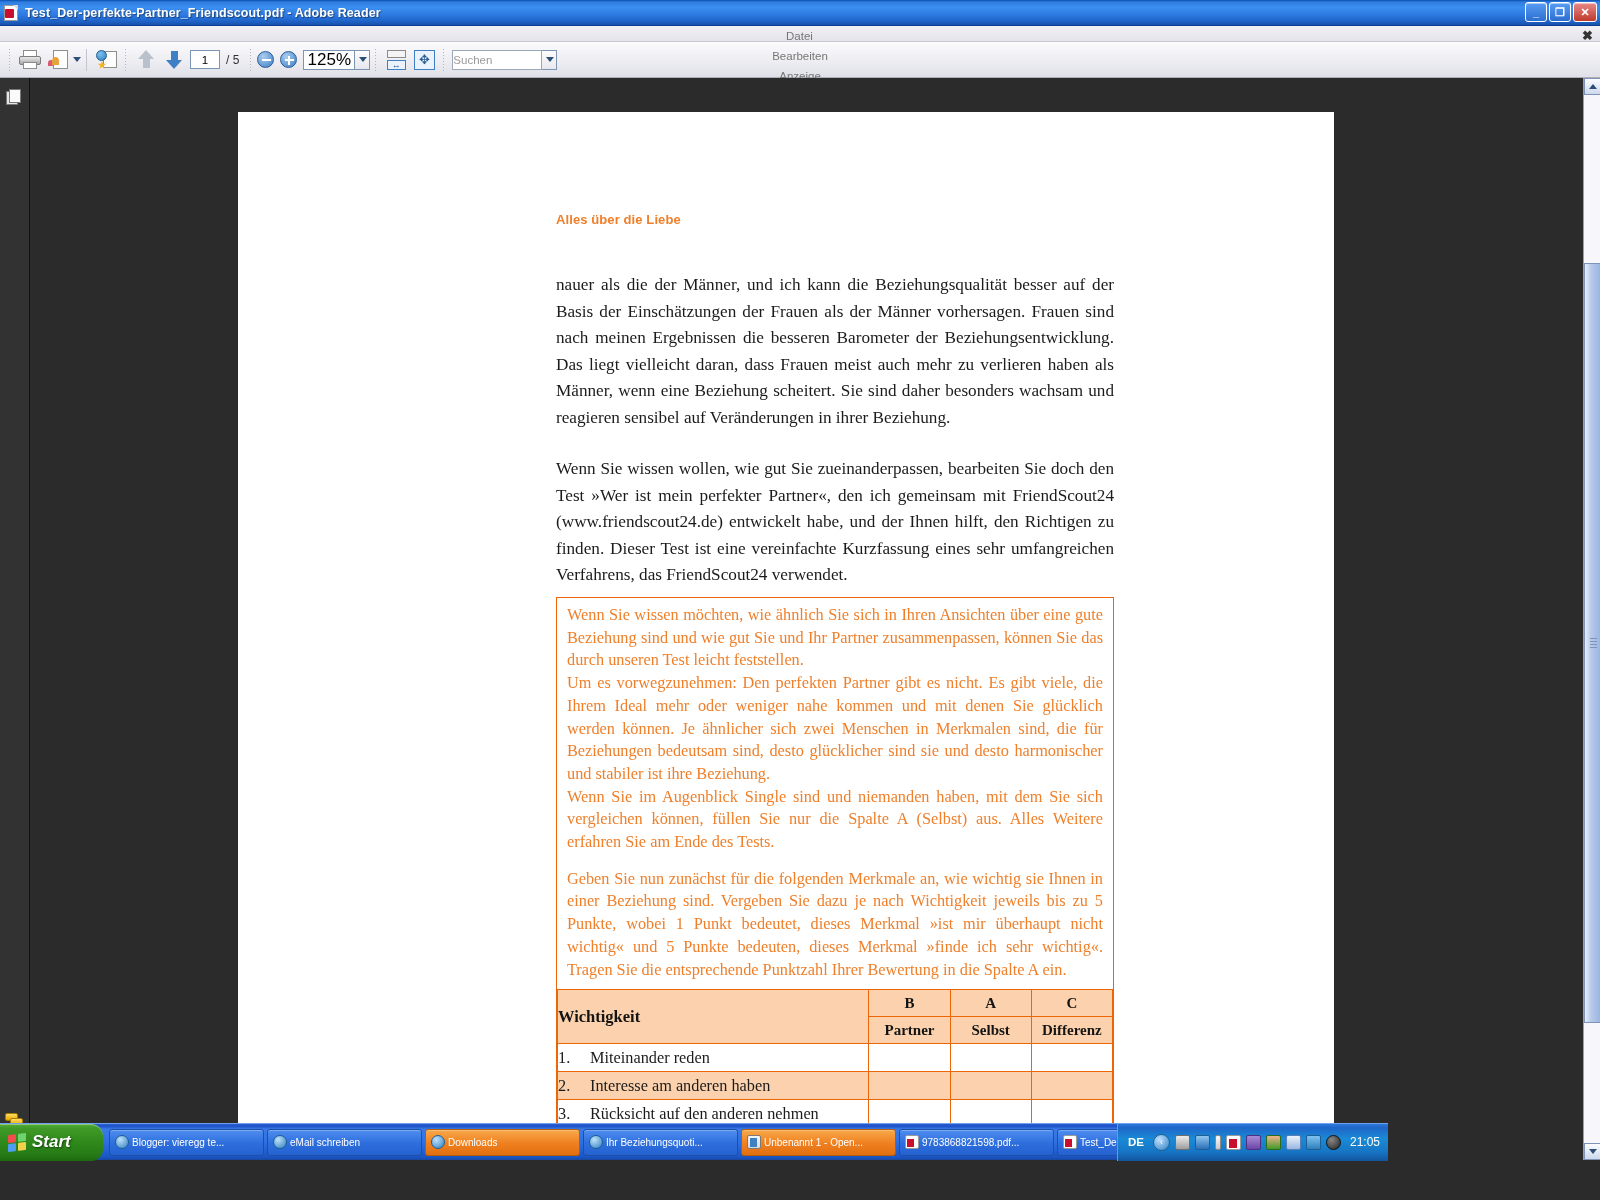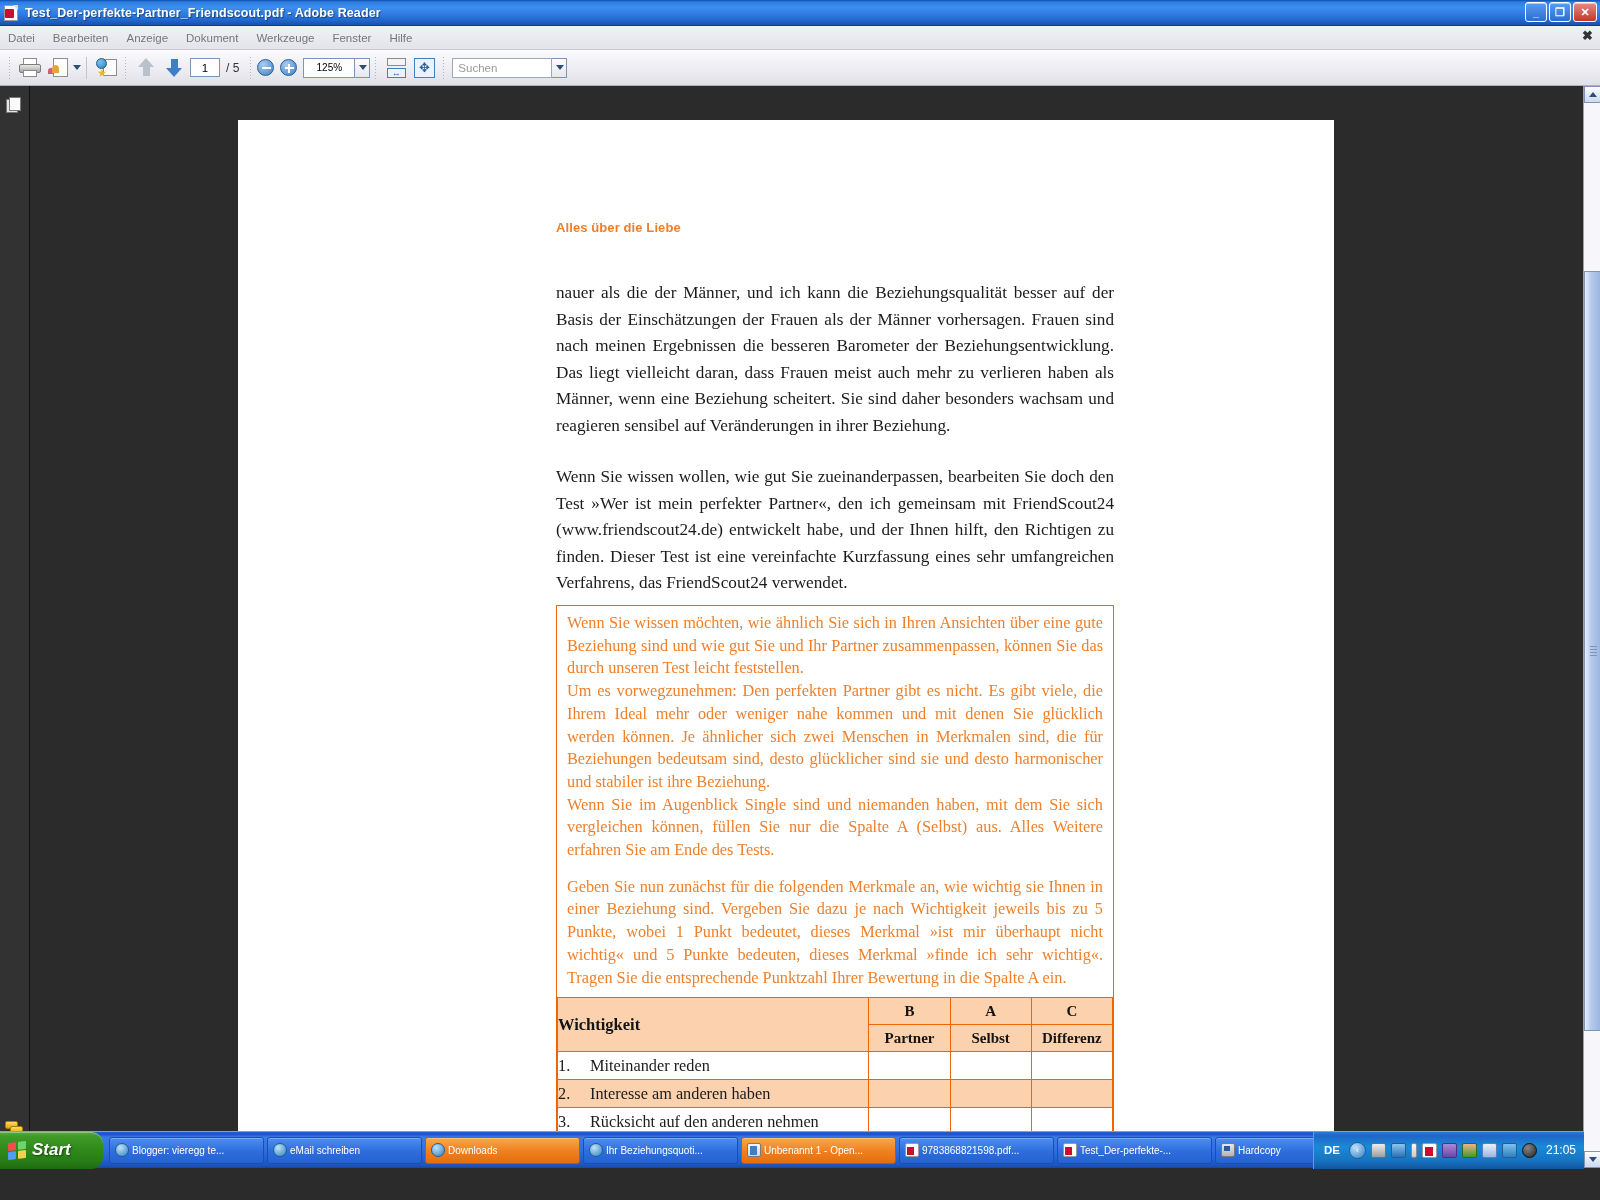--- a/index.html
+++ b/index.html
@@ -45,24 +45,25 @@
     width: 22px; height: 20px; border: 1px solid #ffffff;
     border-radius: 3px; display: flex; align-items: center; justify-content: center;
     color: #fff; font-size: 11px; font-weight: bold;
     background: linear-gradient(to bottom, #5a9df5, #2a6ed0);
     box-shadow: inset 0 1px 0 rgba(255,255,255,.5);
   }
   .wbtn.close { background: linear-gradient(to bottom, #e88a8a, #c0392b); width: 24px; }
 
   
   #menubar {
-    height: 24px; width: 100%;
+    height: 16px; width: 100%;
     background: linear-gradient(to bottom, #f1f1f5, #e3e3ea);
     display: flex; align-items: center; position: relative;
     border-bottom: 1px solid #c9c9d4;
+    flex-direction: column;
   }
   #menubar .mi {
     font-size: 11.5px; color: #777; padding: 0 9px; line-height: 20px;
     white-space: nowrap;
   }
   #menubar .mi:first-child { padding-left: 8px; }
   #menu-close {
     position: absolute; right: 7px; top: 1px; color: #333;
     font-size: 13px; font-weight: bold; line-height: 18px;
   }
@@ -135,40 +136,40 @@
   
   .zbtn {
     width: 17px; height: 17px; border-radius: 50%;
     background: radial-gradient(circle at 35% 30%, #a8cdf0, #3f7fc4);
     border: 1px solid #2a5d95; position: relative; flex: none;
   }
   .zbtn:before { content:""; position:absolute; left:3.5px; top:7px; width:9px; height:2px; background:#fff; }
   .zbtn.plus:after { content:""; position:absolute; left:7px; top:3.5px; width:2px; height:9px; background:#fff; }
   .zoombox {
     width: 52px; height: 20px; background: #fff; border: 1px solid #7b96b5;
-    font-size: 10px; color: #000; display: flex; align-items: center; justify-content: center;
+    font-size: 17px; color: #000; display: flex; align-items: center; justify-content: center;
     margin-left: 6px;
   }
   .combo-btn {
     width: 15px; height: 20px; border: 1px solid #7b96b5; border-left: none;
     background: linear-gradient(to bottom,#fdfdfd,#e7e7ee);
     display: flex; align-items: center; justify-content: center;
   }
   
   .ico-fitw { width: 21px; height: 20px; position: relative; }
   .ico-fitw .sheet { position:absolute; left:1px; top:0; width:19px; height:8px; background:#f4f4f4; border:1px solid #8b8b8b; }
   .ico-fitw .arrows { position:absolute; left:1px; bottom:0px; width:19px; height:10px;
     border:1px solid #3f7fc4; background:#eaf2fb; display:flex; align-items:center; justify-content:center; color:#2a5d95; font-size:9px; }
   .ico-fitp { width: 21px; height: 20px; position: relative; border: 1px solid #3f7fc4; background: #eaf2fb; }
   .ico-fitp:after { content:"✥"; position:absolute; inset:0; display:flex; align-items:center; justify-content:center;
     font-size: 13px; color:#2a5d95; }
   .searchbox {
-    width: 100px; height: 20px; background: #fff; border: 1px solid #9aa8b8;
+    width: 90px; height: 20px; background: #fff; border: 1px solid #9aa8b8;
     font-size: 11.5px; color: #9a9a9a; display: flex; align-items: center;
-    padding-left: 5px; margin-left: 2px;
+    margin-left: 2px;
   }
 
   
   #workspace { position: relative; width: 1600px; height: 1082px; background: #2b2b2b; display: flex; }
   #navpane {
     width: 30px; background: #323232; position: relative; flex: none;
     border-right: 1px solid #111;
   }
   .np-btn { width: 26px; height: 26px; margin: 6px auto 0; display:flex; align-items:center; justify-content:center; }
   .np-pages { width:17px; height:17px; position:relative; }
@@ -263,21 +264,21 @@
   .row-label {
     font-size: 16.3px; color: #1b1b1b; padding: 5px 0 6px 10px; height: 28px;
   }
   .row-label .num { display: inline-block; width: 32px; }
   .cell-blank { width: 14.6%; }
   tr.shaded td { background: #fbd2ad; }
   tr.plain td { background: #ffffff; }
 
   
   #taskbar {
-    position: absolute; left: 0; bottom: 0; width: 1584px; height: 37px;
+    position: absolute; left: 0; bottom: 0; width: 1388px; height: 37px;
     background: linear-gradient(to bottom,#2a5fd0 0%, #1e51c6 6%, #3a7ae8 14%, #2f6fe0 50%, #1b55c4 92%, #17479f 100%);
     display: flex; align-items: center;
     border-top: 1px solid #6fa0ef;
   }
   #startbtn {
     width: 103px; height: 37px; flex: none;
     background: linear-gradient(to bottom,#55ad38 0%,#3f9a27 12%,#2f8a1b 48%,#277c16 80%,#1d6b10 100%);
     border-radius: 0 12px 12px 0;
     display: flex; align-items: center; gap: 6px; padding-left: 8px;
     box-shadow: inset 0 1px 0 rgba(255,255,255,.35);

